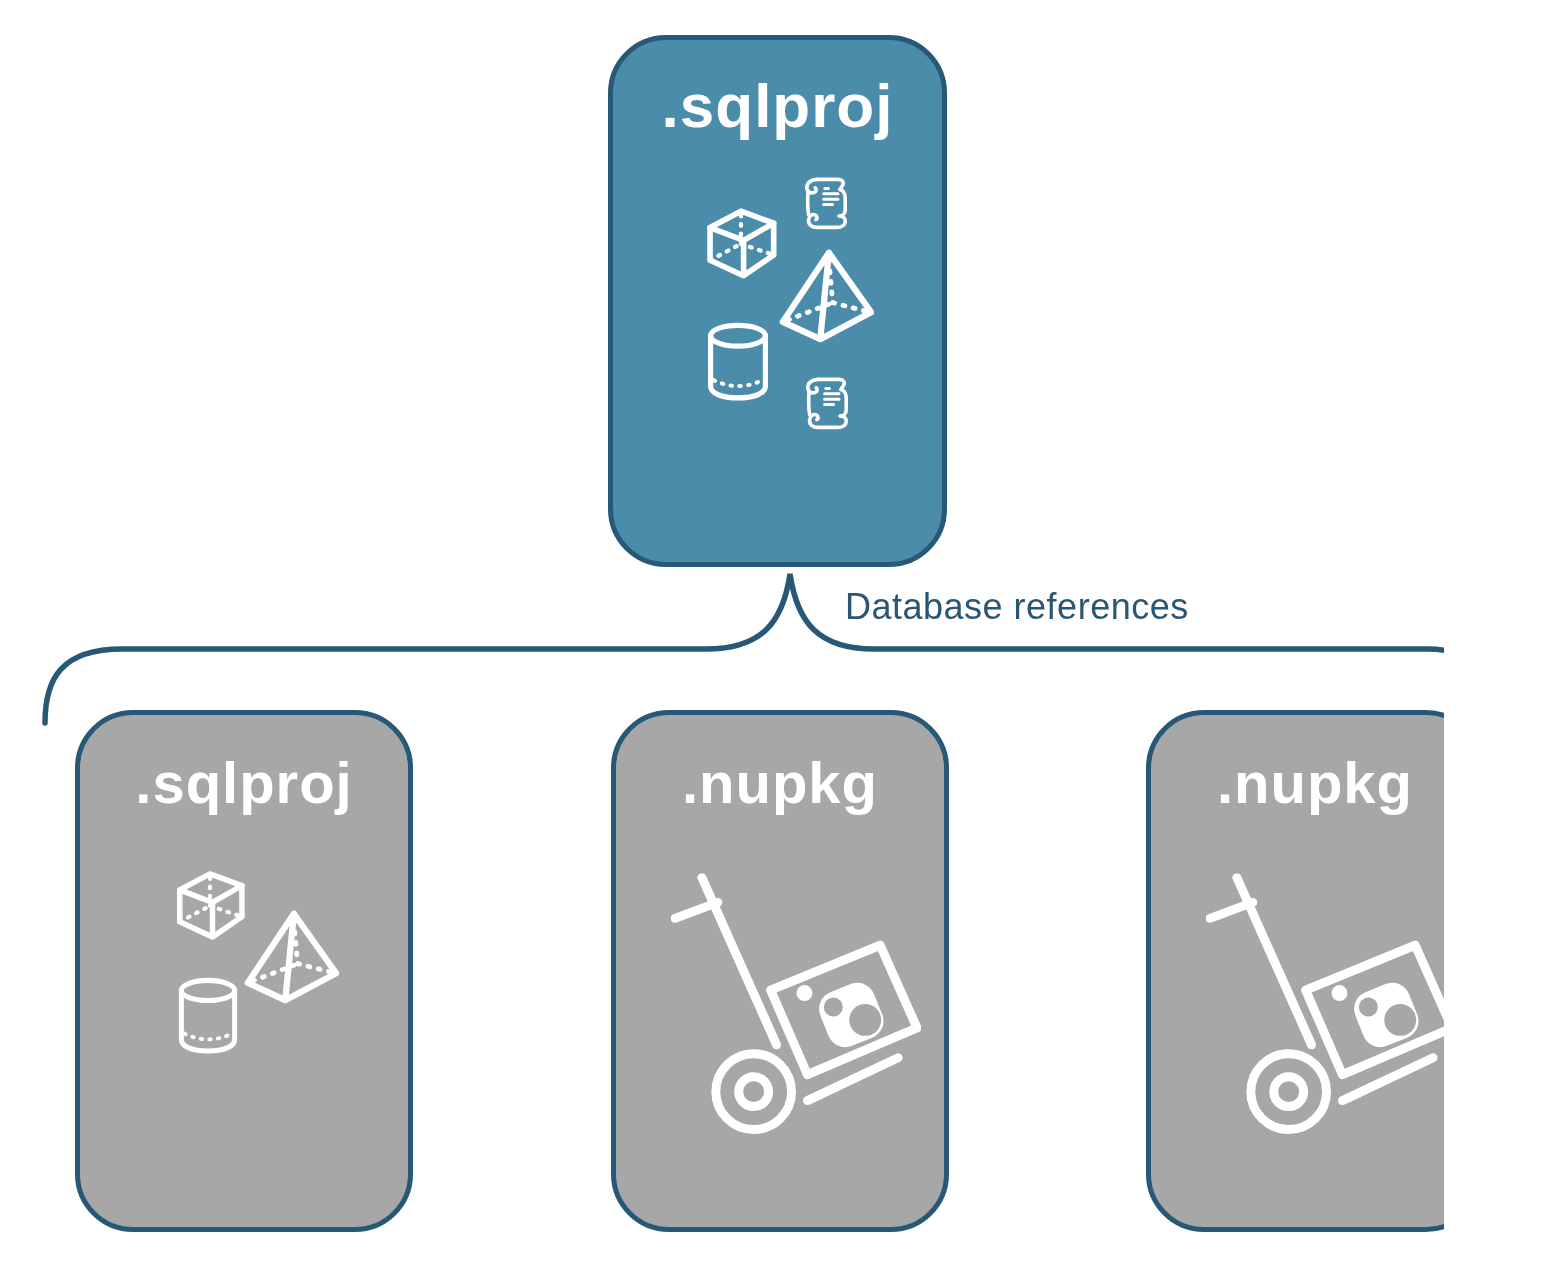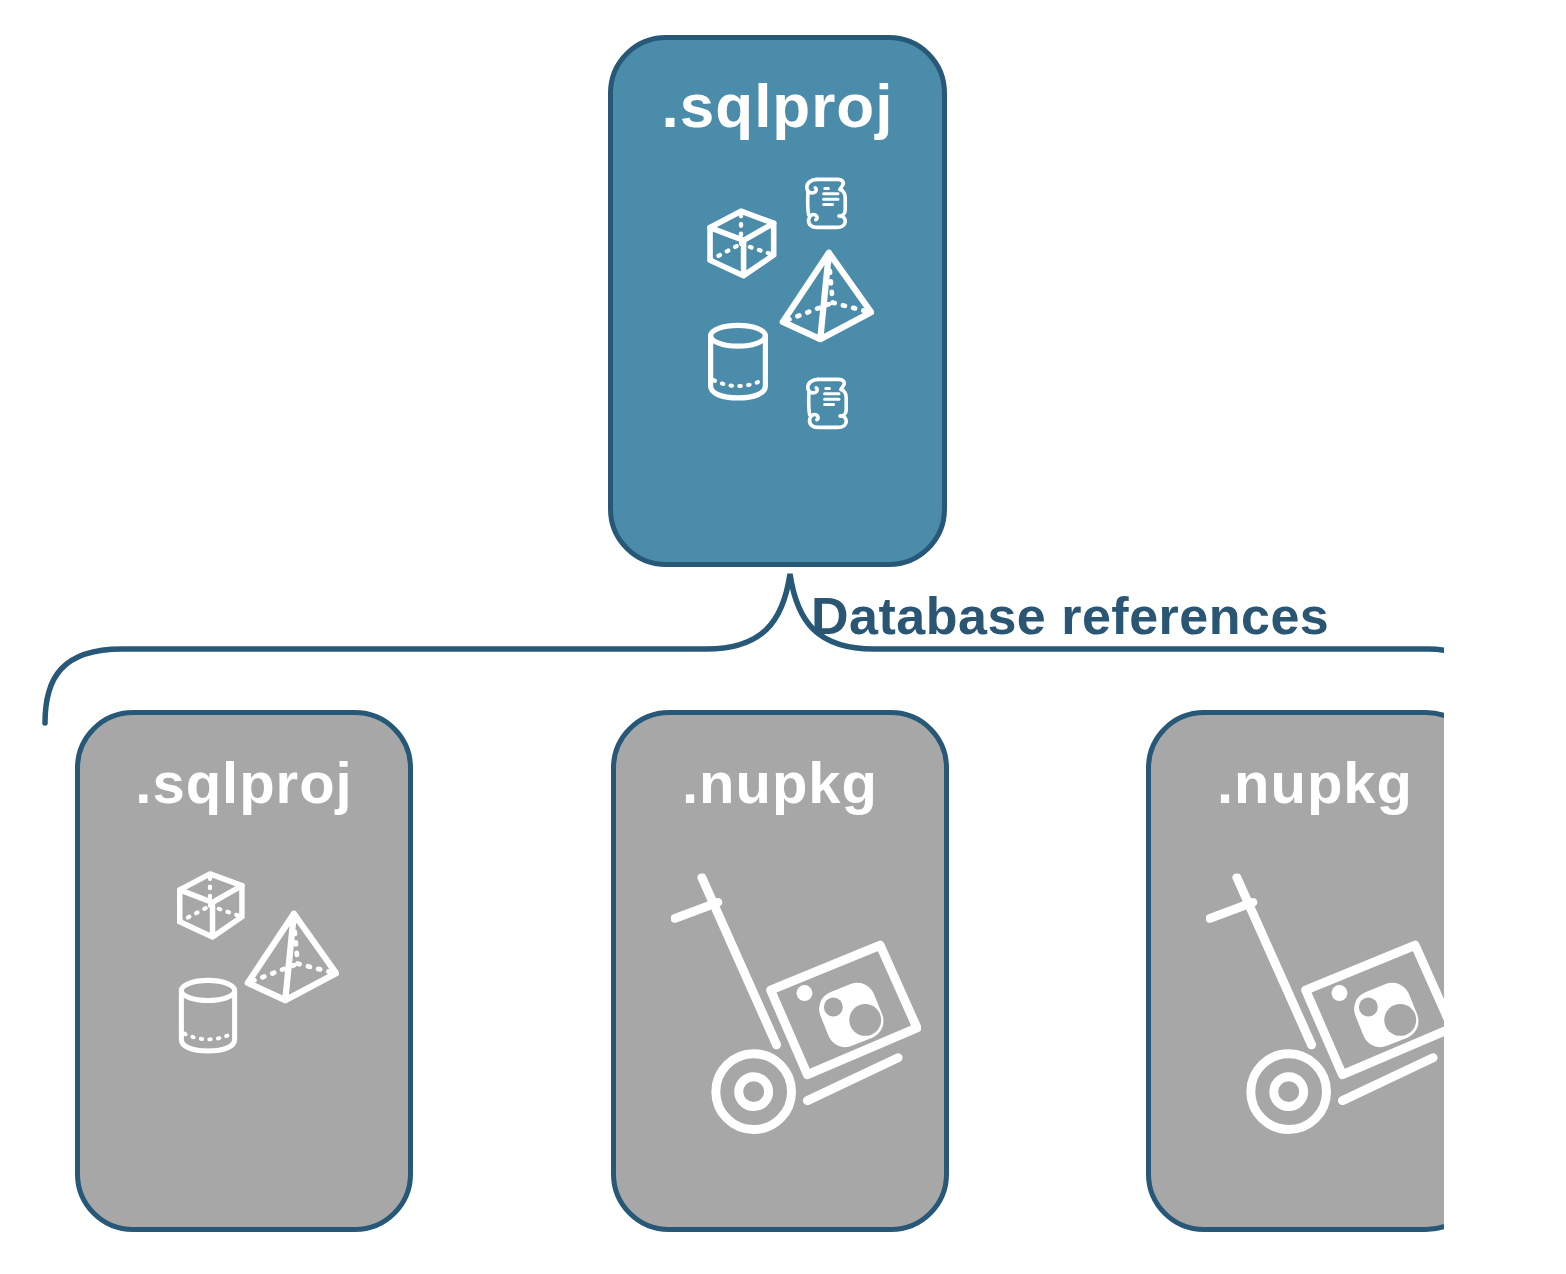--- a/index.html
+++ b/index.html
@@ -24,22 +24,22 @@
   .card-title{
     text-align:center;font-weight:bold;color:var(--icon,#fff);
     font-size:62px;margin-top:32px;letter-spacing:1px;line-height:1.1;
     user-select:none;
   }
   .card.child .card-title{font-size:58px;margin-top:36px;}
   .icn{position:absolute;color:var(--icon,#fff);display:block;}
   .icn *{vector-effect:none;}
   .brace-svg{position:absolute;left:0;top:0;width:1566px;height:1274px;pointer-events:none;}
   .connector-label{
-    position:absolute;left:811px;top:586px;
-    font-size:52px;font-weight:bold;color:var(--label-text,#2A5674);
+    position:absolute;left:845px;top:586px;
+    font-size:36px;font-weight:normal;color:var(--label-text,#2A5674);
     white-space:nowrap;letter-spacing:0.5px;
   }
   .hole{fill:var(--child-fill,#A7A7A7);}
   .stroke{fill:none;stroke:currentColor;stroke-linecap:round;stroke-linejoin:round;}
 </style>
 </head>
 <body>
 
 <svg width="0" height="0" style="position:absolute" aria-hidden="true">
   <defs>

